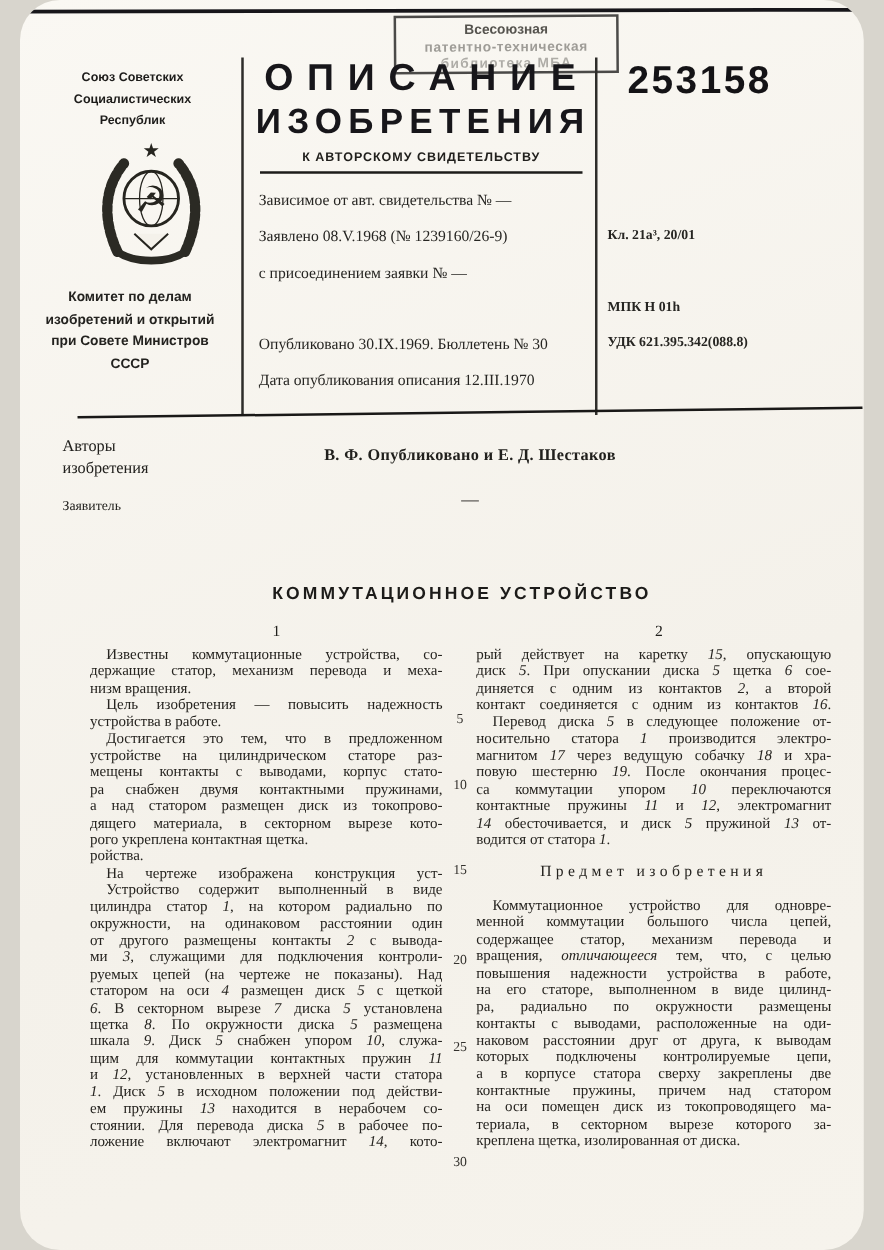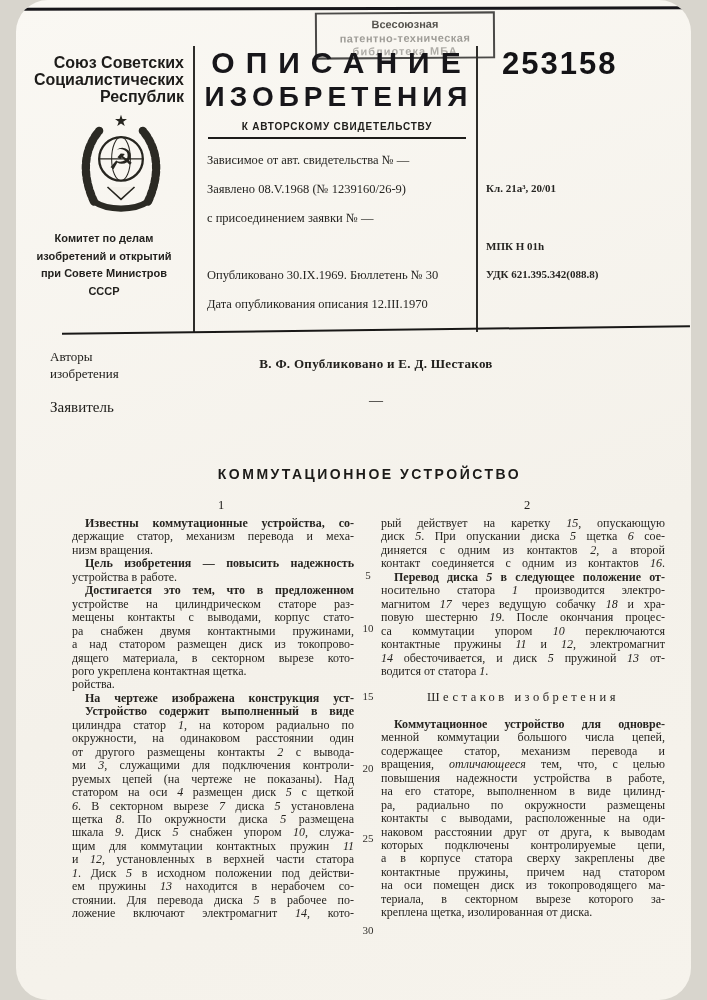--- a/index.html
+++ b/index.html
@@ -12,22 +12,22 @@
 
   
   .stamp { position:absolute; left:299px; top:12px; width:180px; height:47px;
     border:2px solid #4b4a48; text-align:center; font-family:"Liberation Sans",sans-serif;
     font-weight:700; font-size:11px; line-height:13.5px; color:#55534e; padding-top:4px; box-sizing:border-box;
     transform:rotate(-0.4deg); }
   .stamp .l2 { opacity:.55; letter-spacing:.5px; }
   .stamp .l3 { opacity:.45; letter-spacing:1px; }
 
   
-  .union { position:absolute; left:12px; top:54px; width:156px; text-align:right;
-    font-family:"Liberation Sans",sans-serif; font-weight:700; font-size:16px; line-height:17px; color:#1d1c1a; }
+  .union { position:absolute; left:12px; top:54px; width:156px; text-align:center;
+    font-family:"Liberation Sans",sans-serif; font-weight:700; font-size:10px; line-height:17px; color:#1d1c1a; }
   .emblem { position:absolute; left:58px; top:110px; width:94px; height:104px; }
   .committee { position:absolute; left:6px; top:230px; width:164px; text-align:center;
     font-family:"Liberation Sans",sans-serif; font-weight:700; font-size:11px; line-height:17.5px; color:#23221f; }
 
   
   .doc-type { position:absolute; left:183px; top:46px; width:274px; text-align:center;
     font-family:"Liberation Sans",sans-serif; font-weight:700; color:#17161a; }
   .doc-type .l1 { font-size:30px; letter-spacing:11px; text-indent:11px; line-height:34px; }
   .doc-type .l2 { font-size:28px; letter-spacing:5px; text-indent:5px; line-height:33px; }
   .subtitle { position:absolute; left:192px; top:121px; width:258px; text-align:center;
@@ -44,34 +44,34 @@
   .f-row.r1 { top:153px; } .f-row.r2 { top:182px; } .f-row.r3 { top:211px; }
   .f-row.r4 { top:240px; } .f-row.r5 { top:268px; } .f-row.r6 { top:297px; }
   .f-right { position:absolute; left:470px; width:220px; font-size:11px; font-weight:700; color:#262522; }
   .f-right.k1 { top:182px; } .f-right.k2 { top:240px; } .f-right.k3 { top:268px; }
 
   .hrule { position:absolute; left:46px; top:329px; width:628px; height:2px; background:#191817; transform:rotate(-0.7deg); }
 
   
   .authors-label { position:absolute; left:34px; top:349px; width:100px; font-size:13px; line-height:16.5px; }
   .authors-value { position:absolute; left:190px; top:356px; width:340px; text-align:center; font-weight:700; font-size:13px; letter-spacing:.3px; }
-  .applicant-label { position:absolute; left:34px; top:399px; font-size:15px; }
+  .applicant-label { position:absolute; left:34px; top:399px; font-size:11px; }
   .applicant-value { position:absolute; left:190px; top:393px; width:340px; text-align:center; font-size:14px; }
 
   
   .inv-title { position:absolute; left:0; top:466px; width:707px; text-align:center;
     font-family:"Liberation Sans",sans-serif; font-weight:700; font-size:14px; letter-spacing:2.5px; color:#1c1b19; }
   .colnum { position:absolute; top:498px; font-size:12.5px; }
   .colnum.c1 { left:202px; } .colnum.c2 { left:508px; }
 
   .body-col { position:absolute; top:517px; font-size:12px; line-height:13.45px; color:#262420; }
   .body-col.left  { left:56px;  width:282px; }
   .body-col.right { left:365px; width:284px; }
   .bline { text-align:justify; text-align-last:justify; white-space:nowrap; }
-  .bline.ind { text-indent:13px;font-weight:bold; }
+  .bline.ind { text-indent:13px; }
   .bline.end { text-align-last:left; white-space:normal; }
   .bline.phead { text-align:center; text-align-last:center; letter-spacing:3.5px; margin:13px 0; font-size:12.5px; white-space:normal; }
   .bline i { font-style:italic; }
 
   .gutter { position:absolute; left:341px; top:517px; width:22px; height:430px; font-size:11px; color:#33312d; }
   .gutter span { position:absolute; left:0; width:22px; text-align:center; }
   .gutter span:nth-child(1){ top:52px; }
   .gutter span:nth-child(2){ top:105px; }
   .gutter span:nth-child(3){ top:173px; }
   .gutter span:nth-child(4){ top:245px; }
@@ -184,21 +184,21 @@
       <div class="bline">диняется с одним из контактов <i>2</i>, а второй</div>
       <div class="bline">контакт соединяется с одним из контактов <i>16</i>.</div>
       <div class="bline ind">Перевод диска <i>5</i> в следующее положение от-</div>
       <div class="bline">носительно статора <i>1</i> производится электро-</div>
       <div class="bline">магнитом <i>17</i> через ведущую собачку <i>18</i> и хра-</div>
       <div class="bline">повую шестерню <i>19</i>. После окончания процес-</div>
       <div class="bline">са коммутации упором <i>10</i> переключаются</div>
       <div class="bline">контактные пружины <i>11</i> и <i>12</i>, электромагнит</div>
       <div class="bline"><i>14</i> обесточивается, и диск <i>5</i> пружиной <i>13</i> от-</div>
       <div class="bline end">водится от статора <i>1</i>.</div>
-      <div class="bline phead">Шестаков изобретения</div>
+      <div class="bline phead">Предмет изобретения</div>
       <div class="bline ind">Коммутационное устройство для одновре-</div>
       <div class="bline">менной коммутации большого числа цепей,</div>
       <div class="bline">содержащее статор, механизм перевода и</div>
       <div class="bline">вращения, <i>отличающееся</i> тем, что, с целью</div>
       <div class="bline">повышения надежности устройства в работе,</div>
       <div class="bline">на его статоре, выполненном в виде цилинд-</div>
       <div class="bline">ра, радиально по окружности размещены</div>
       <div class="bline">контакты с выводами, расположенные на оди-</div>
       <div class="bline">наковом расстоянии друг от друга, к выводам</div>
       <div class="bline">которых подключены контролируемые цепи,</div>

